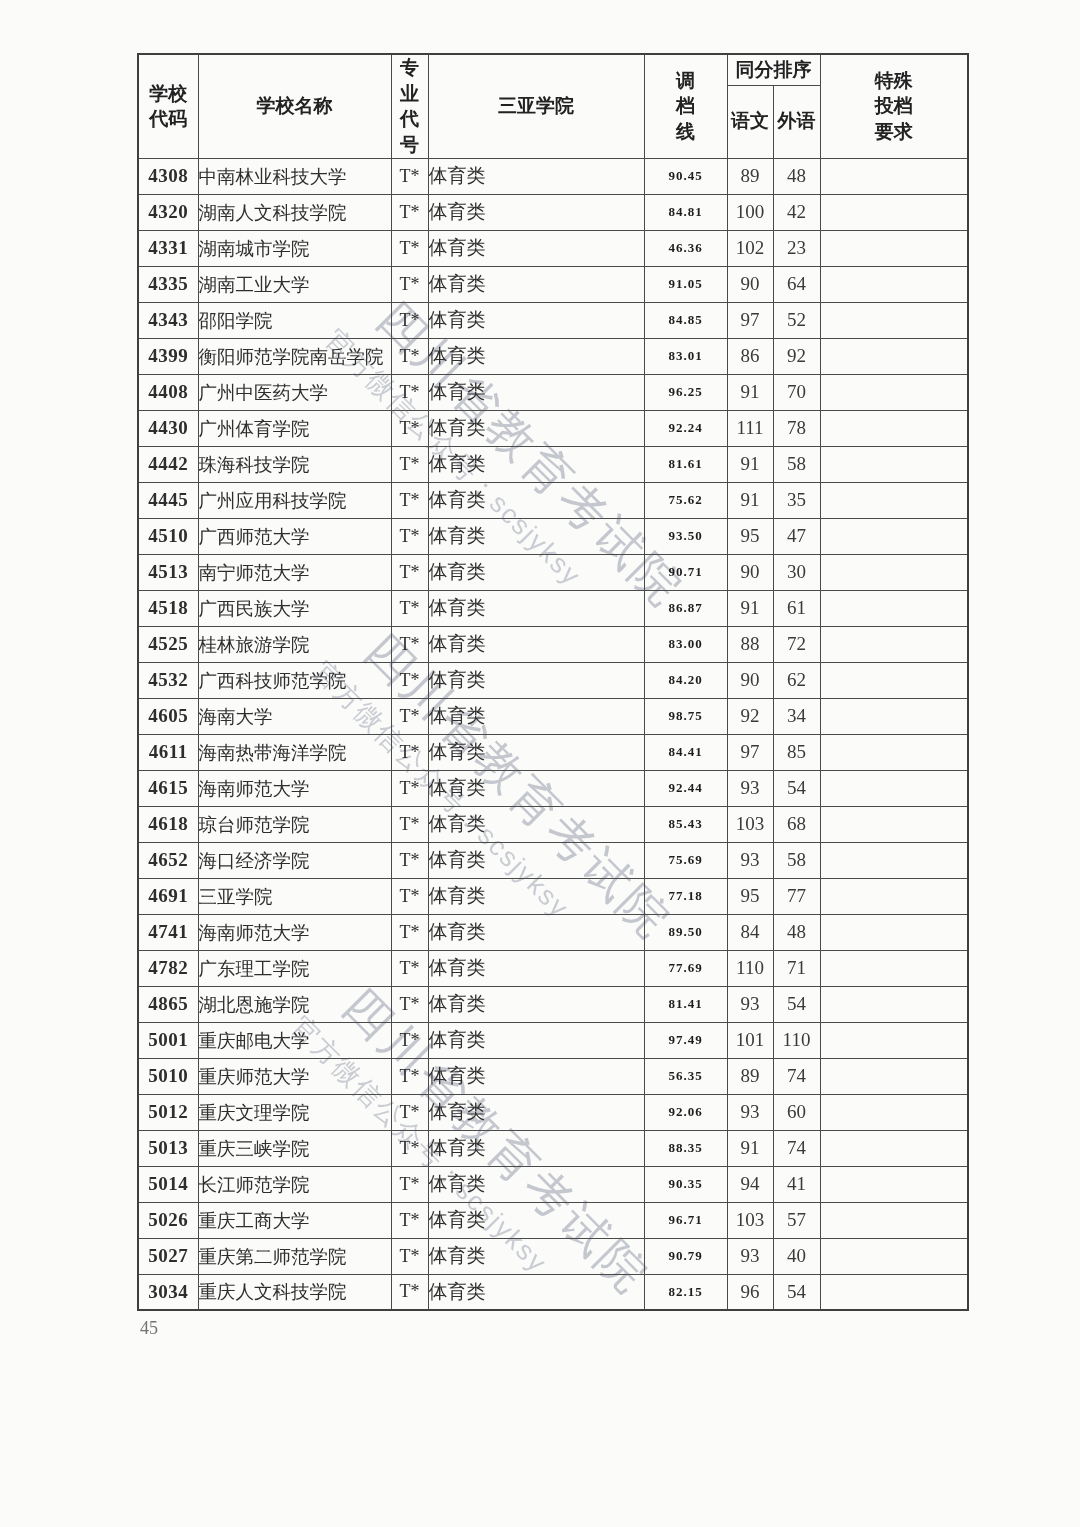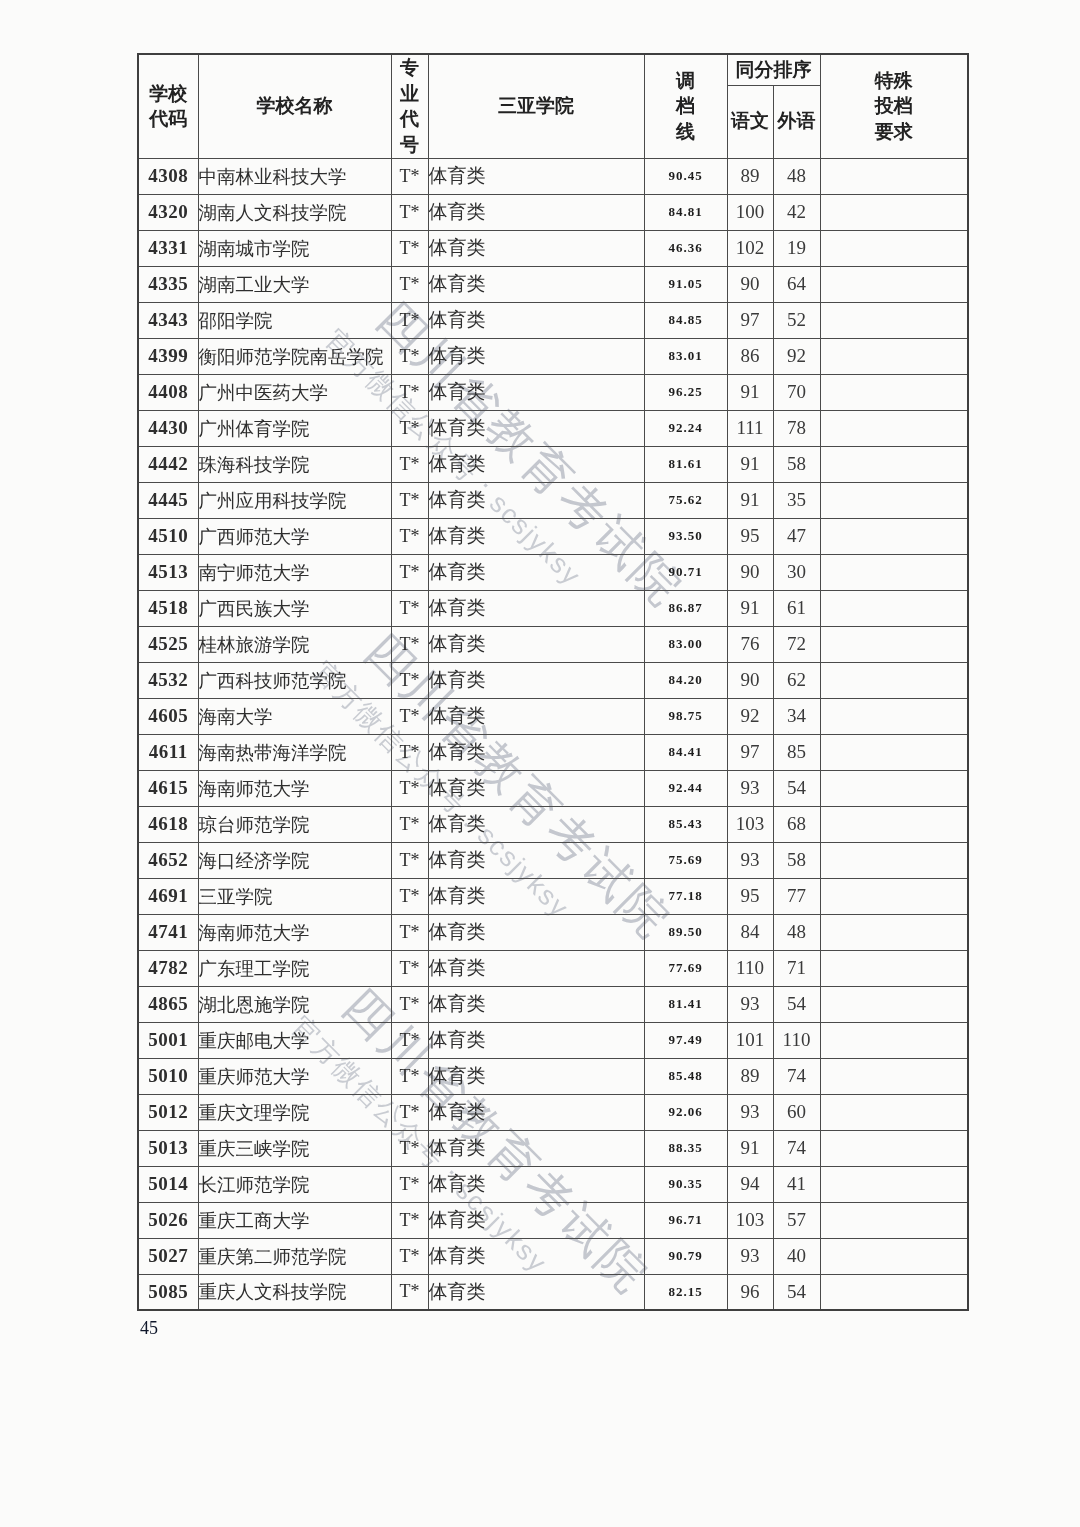--- a/index.html
+++ b/index.html
@@ -72,21 +72,21 @@
   .td-mname   { text-align: left; padding-left: 7px; white-space: nowrap; }
   .td-cutoff  { text-align: center; font-weight: bold; font-size: 13px; letter-spacing: 1px; color: #1d1d1d; }
   .td-chinese, .td-foreign { text-align: center; color: #3a3a3a; }
 
   .page-number {
     position: absolute;
     left: 140px;
     top: 1318px;
     z-index: 1;
     font-size: 18px;
-    color: #0f172a;
+    color: #737373;
   }
 </style>
 </head>
 <body>
 
 <div class="page">
 
   <div class="wm wm1">
     <div class="wm-big">四川省教育考试院</div>
     <div class="wm-small">官方微信公众号：scsjyksy</div>
@@ -148,21 +148,21 @@
         <td class="td-foreign">42</td>
         <td class="td-special"></td>
       </tr>
         <tr>
         <td class="td-code">4331</td>
         <td class="td-name">湖南城市学院</td>
         <td class="td-mcode">T*</td>
         <td class="td-mname">体育类</td>
         <td class="td-cutoff">46.36</td>
         <td class="td-chinese">102</td>
-        <td class="td-foreign">19</td>
+        <td class="td-foreign">23</td>
         <td class="td-special"></td>
       </tr>
         <tr>
         <td class="td-code">4335</td>
         <td class="td-name">湖南工业大学</td>
         <td class="td-mcode">T*</td>
         <td class="td-mname">体育类</td>
         <td class="td-cutoff">91.05</td>
         <td class="td-chinese">90</td>
         <td class="td-foreign">64</td>
@@ -257,21 +257,21 @@
         <td class="td-chinese">91</td>
         <td class="td-foreign">61</td>
         <td class="td-special"></td>
       </tr>
         <tr>
         <td class="td-code">4525</td>
         <td class="td-name">桂林旅游学院</td>
         <td class="td-mcode">T*</td>
         <td class="td-mname">体育类</td>
         <td class="td-cutoff">83.00</td>
-        <td class="td-chinese">76</td>
+        <td class="td-chinese">88</td>
         <td class="td-foreign">72</td>
         <td class="td-special"></td>
       </tr>
         <tr>
         <td class="td-code">4532</td>
         <td class="td-name">广西科技师范学院</td>
         <td class="td-mcode">T*</td>
         <td class="td-mname">体育类</td>
         <td class="td-cutoff">84.20</td>
         <td class="td-chinese">90</td>
@@ -376,21 +376,21 @@
         <td class="td-cutoff">97.49</td>
         <td class="td-chinese">101</td>
         <td class="td-foreign">110</td>
         <td class="td-special"></td>
       </tr>
         <tr>
         <td class="td-code">5010</td>
         <td class="td-name">重庆师范大学</td>
         <td class="td-mcode">T*</td>
         <td class="td-mname">体育类</td>
-        <td class="td-cutoff">85.48</td>
+        <td class="td-cutoff">56.35</td>
         <td class="td-chinese">89</td>
         <td class="td-foreign">74</td>
         <td class="td-special"></td>
       </tr>
         <tr>
         <td class="td-code">5012</td>
         <td class="td-name">重庆文理学院</td>
         <td class="td-mcode">T*</td>
         <td class="td-mname">体育类</td>
         <td class="td-cutoff">92.06</td>
@@ -432,21 +432,21 @@
         <td class="td-code">5027</td>
         <td class="td-name">重庆第二师范学院</td>
         <td class="td-mcode">T*</td>
         <td class="td-mname">体育类</td>
         <td class="td-cutoff">90.79</td>
         <td class="td-chinese">93</td>
         <td class="td-foreign">40</td>
         <td class="td-special"></td>
       </tr>
         <tr>
-        <td class="td-code">5085</td>
+        <td class="td-code">3034</td>
         <td class="td-name">重庆人文科技学院</td>
         <td class="td-mcode">T*</td>
         <td class="td-mname">体育类</td>
         <td class="td-cutoff">82.15</td>
         <td class="td-chinese">96</td>
         <td class="td-foreign">54</td>
         <td class="td-special"></td>
       </tr>
       </tbody>
   </table>

